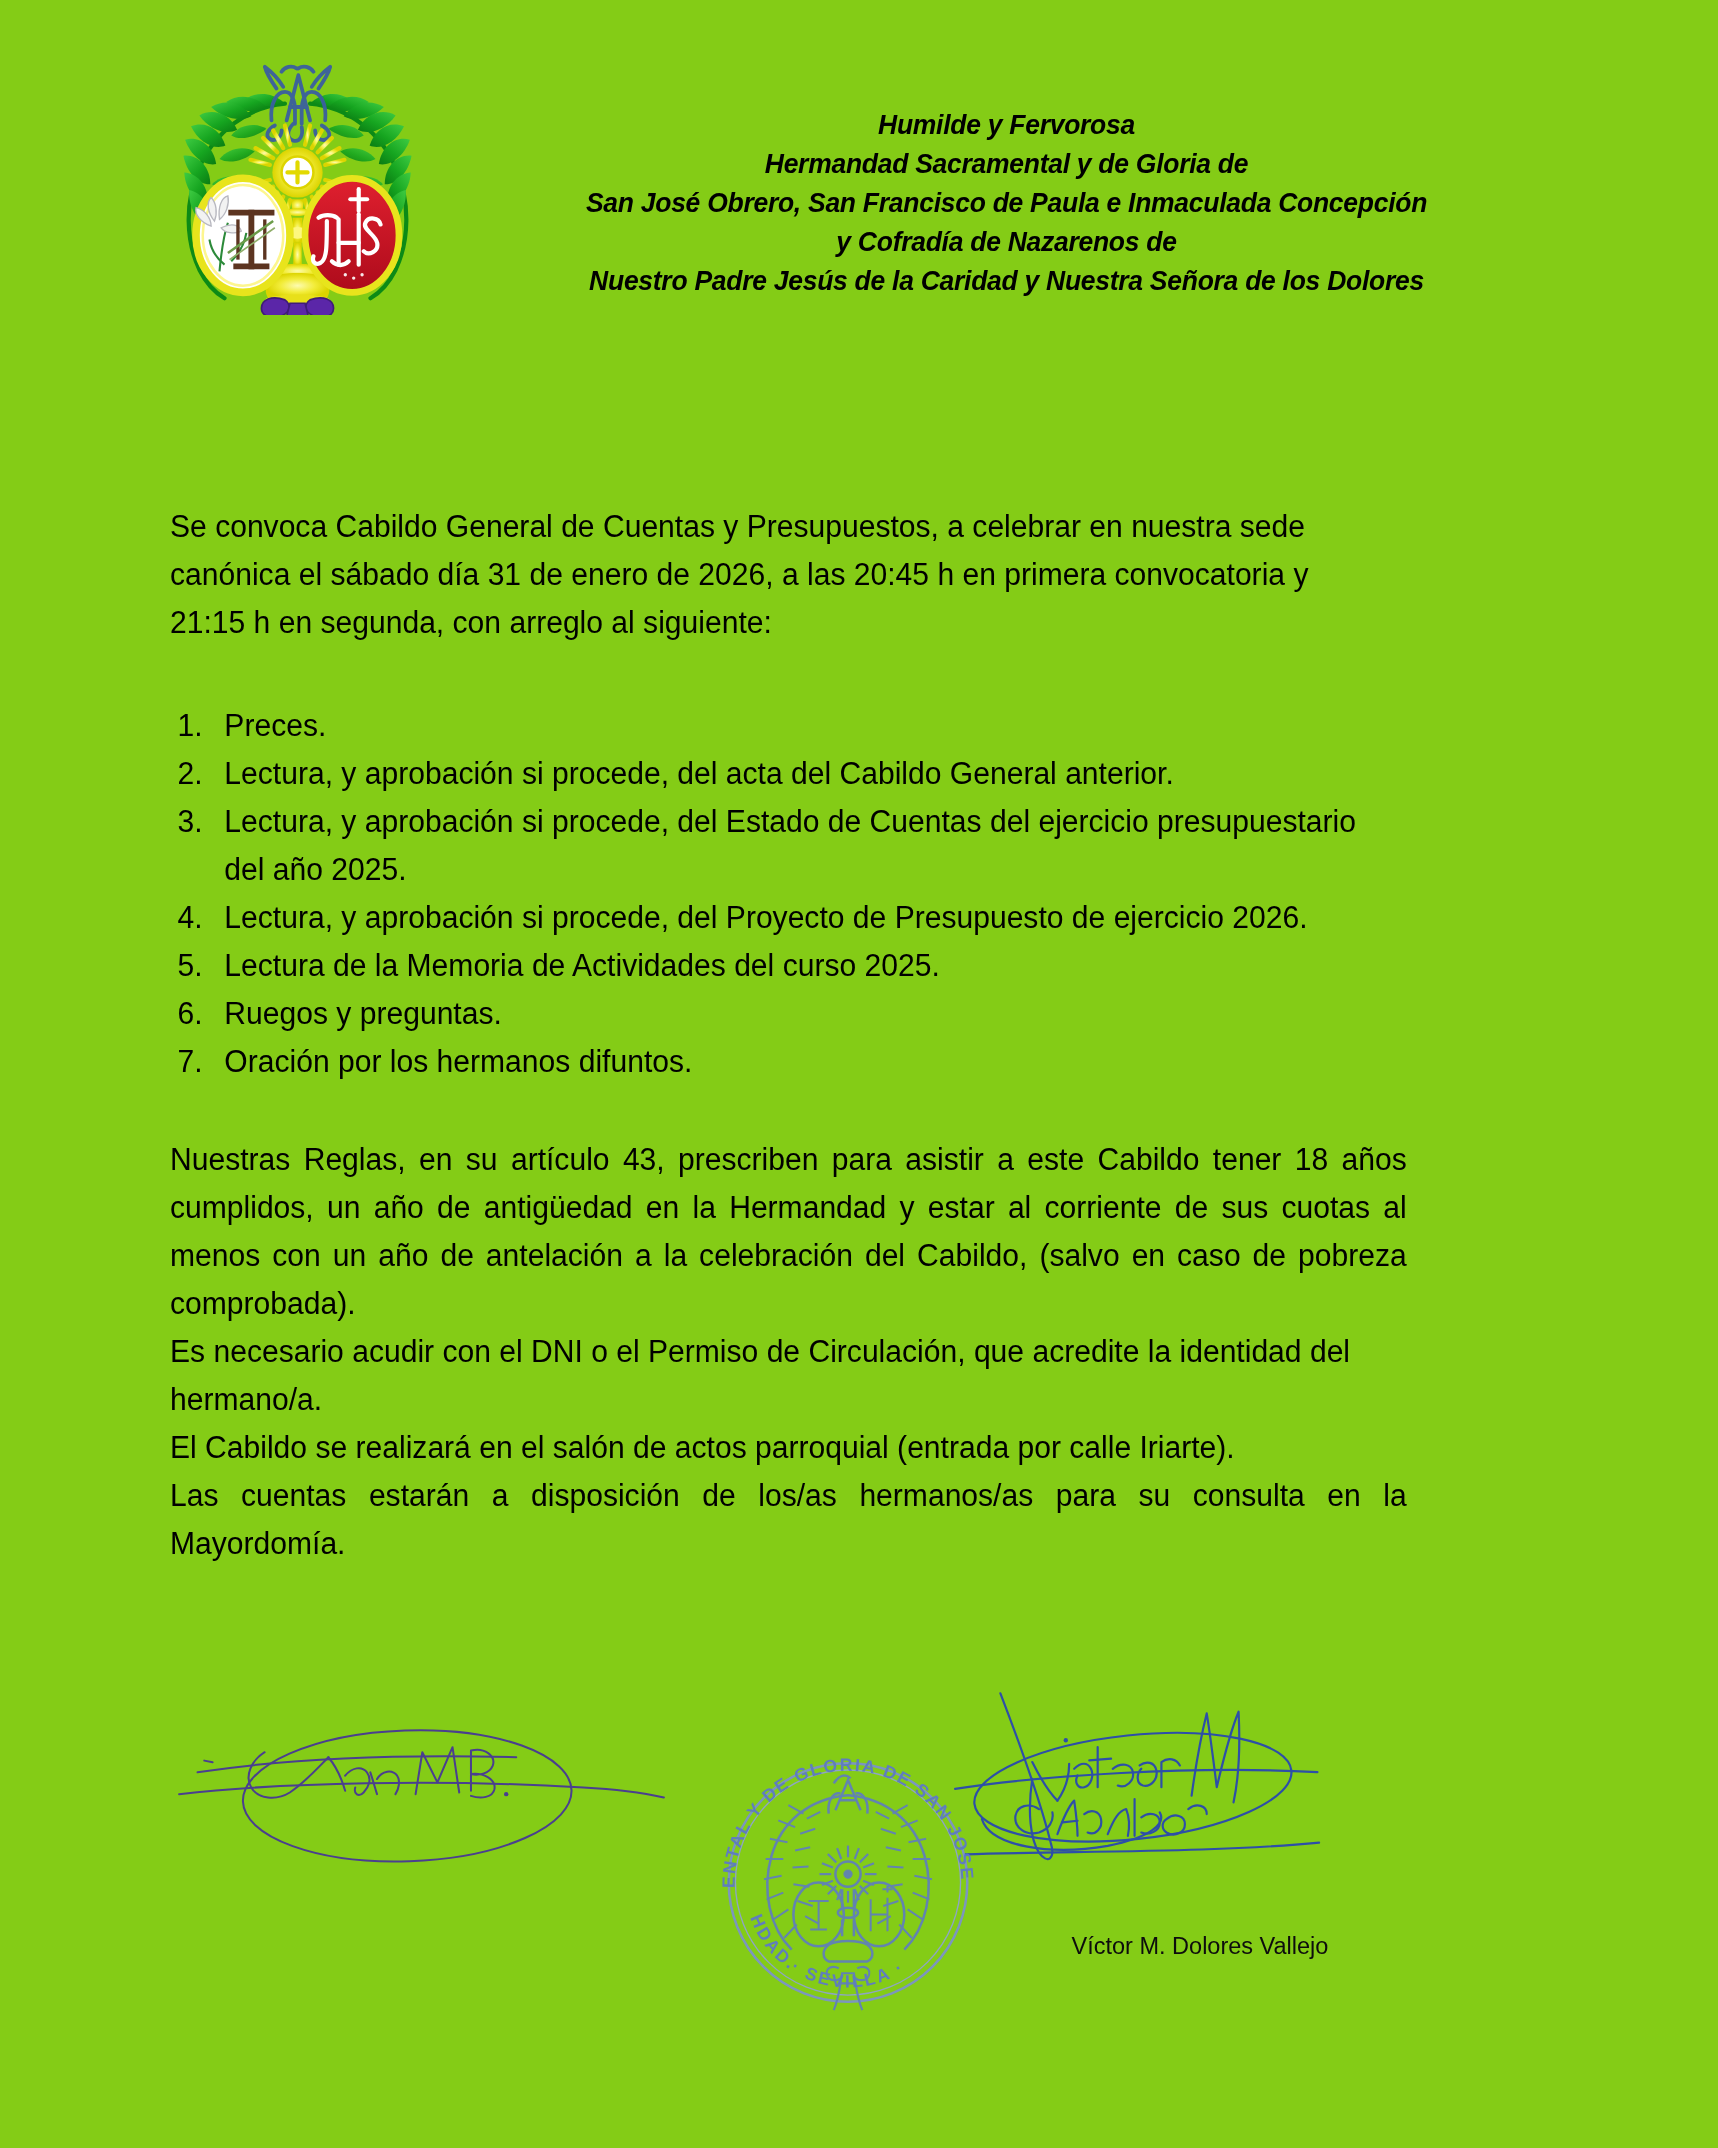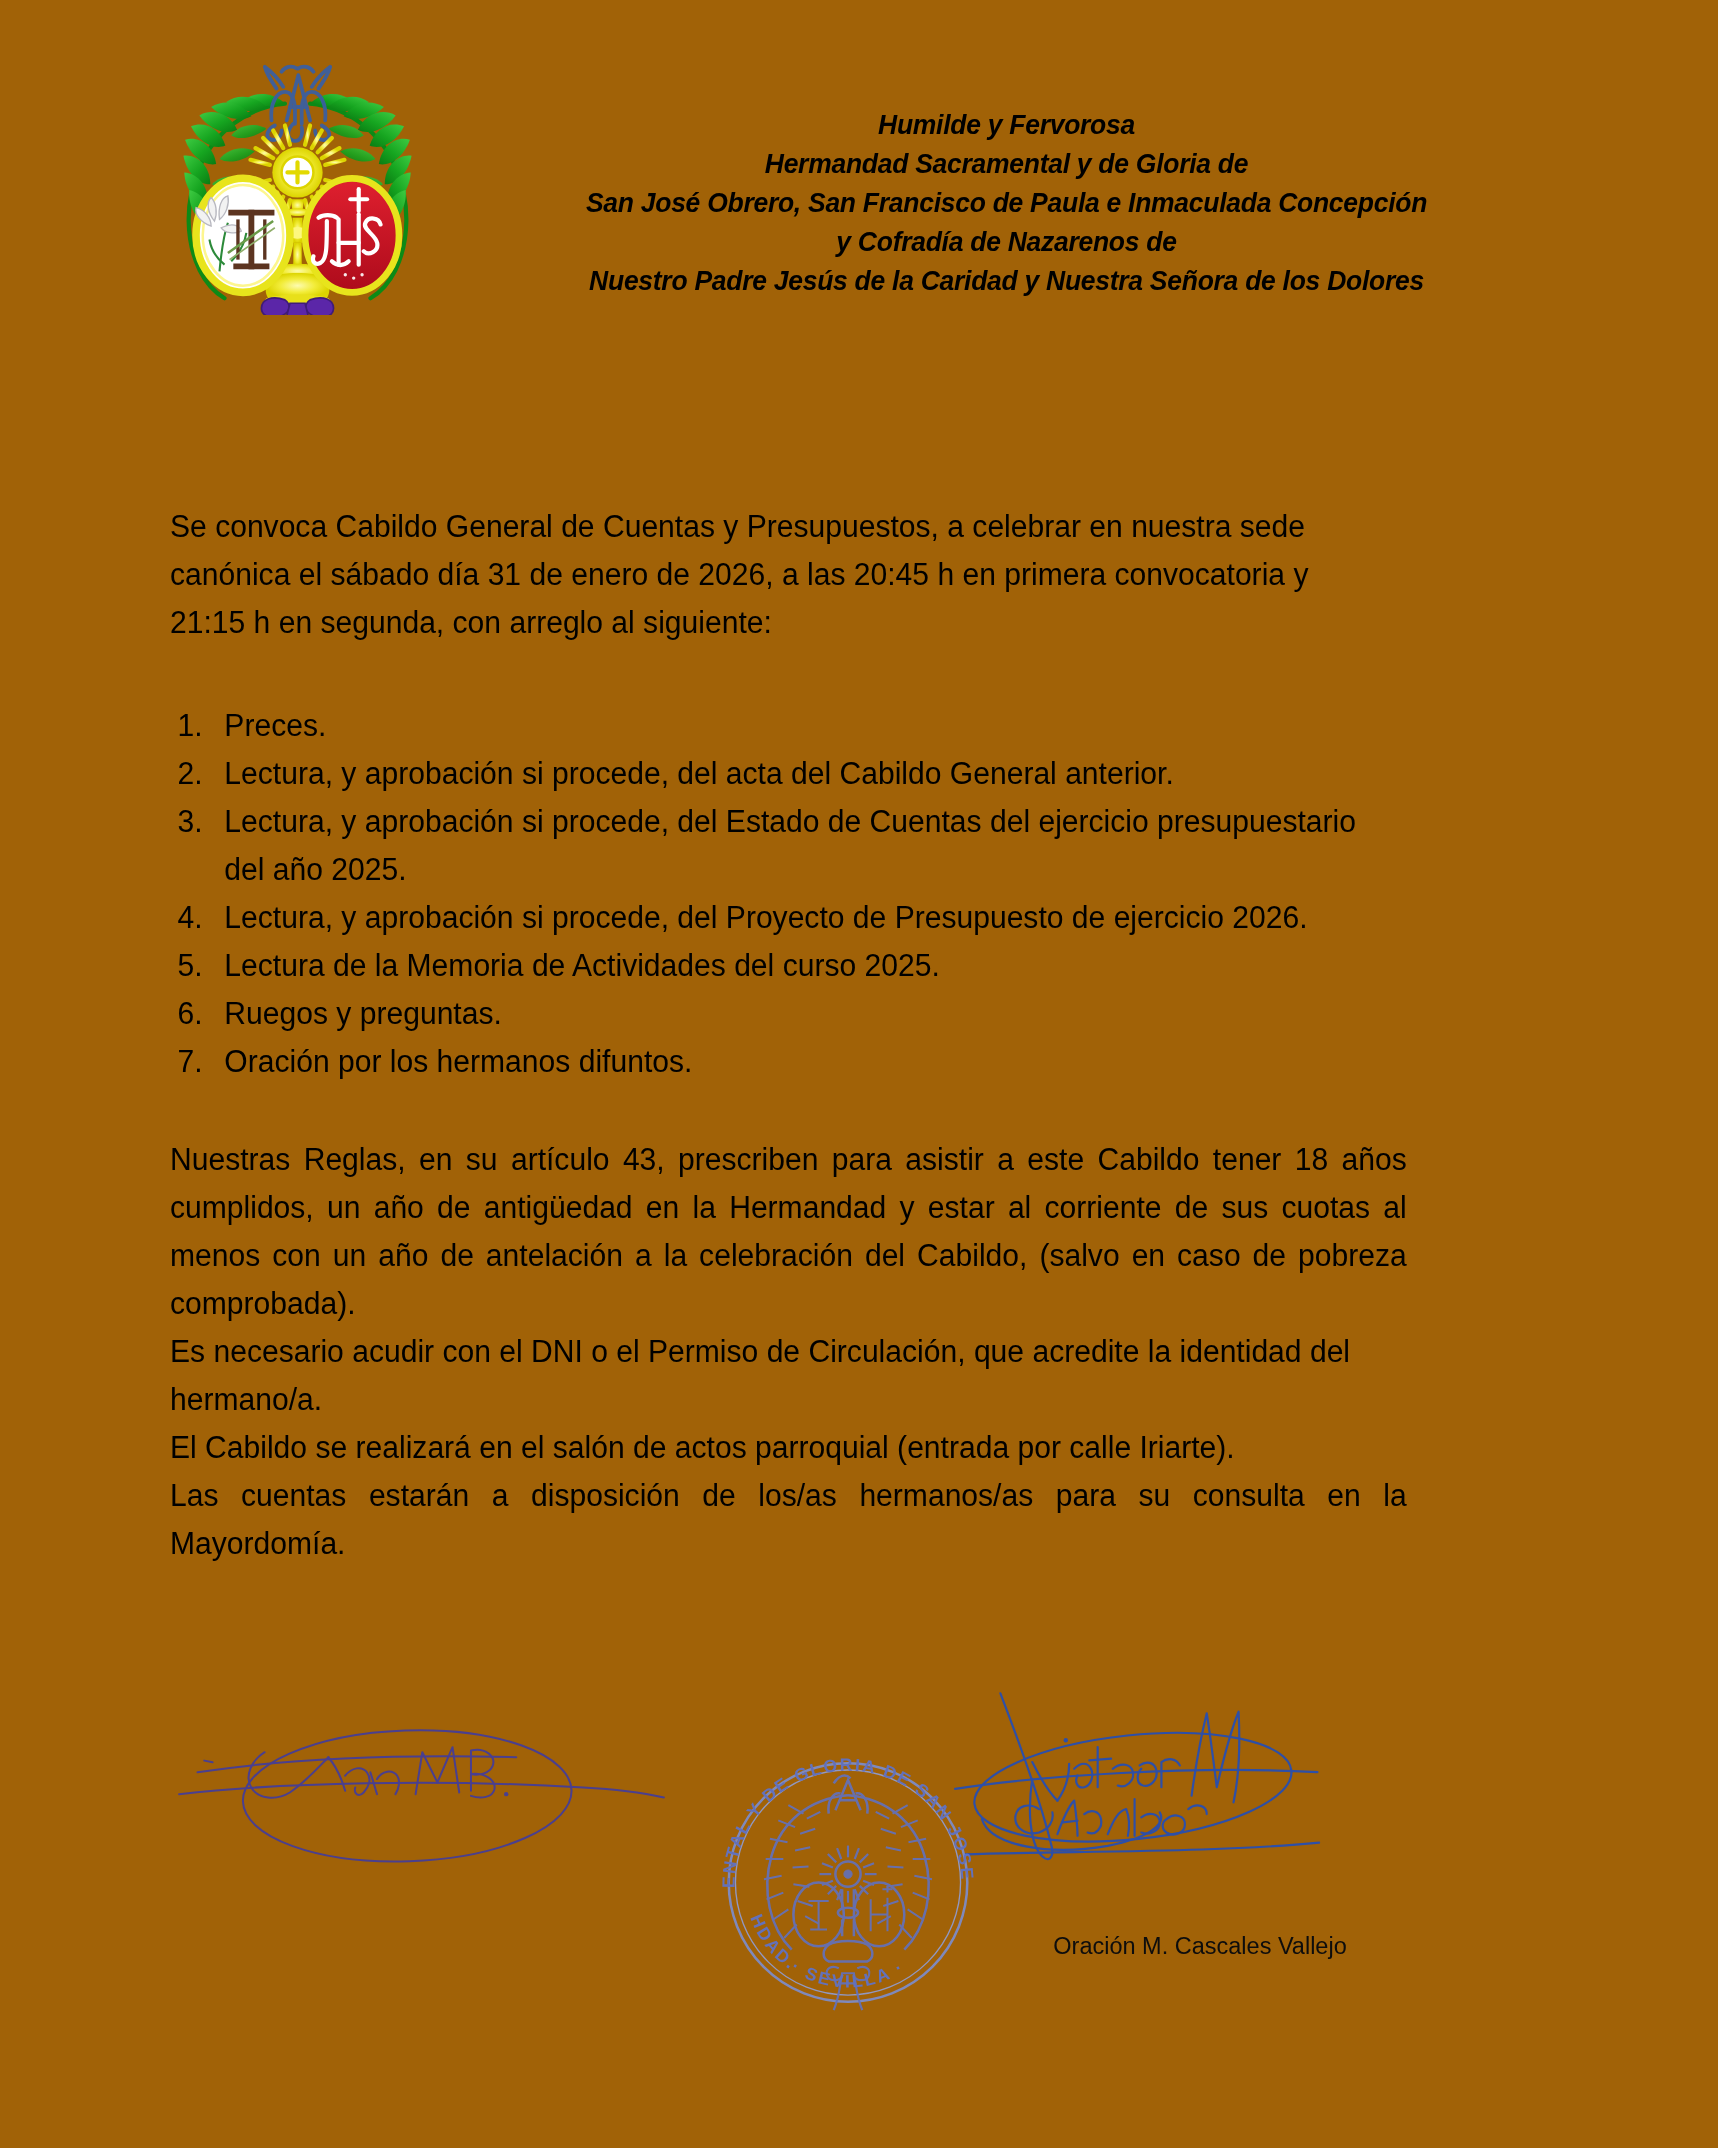--- a/index.html
+++ b/index.html
@@ -13,21 +13,21 @@
     height: 2148px;
     font-family: "Liberation Sans", sans-serif;
     color: #000000;
     position: relative;
     overflow: hidden;
   }
 
   .page {
     position: absolute;
     inset: 0;
-    background: #a16207;
+    background: #84cc16;
   }
 
   
   .letterhead {
     position: absolute;
     top: 34px;
     left: 0;
     width: 1718px;
     height: 277px;
   }
@@ -458,21 +458,21 @@
           <path d="M140 186 C148 164 154 152 160 146 C162 160 164 176 164 188"></path>
           <path d="M146 172 L164 170"></path>
           <path d="M172 162 C180 156 190 158 192 168 C194 178 186 188 176 184"></path>
           <path d="M200 186 C208 166 214 158 222 156 C226 166 226 178 224 188"></path>
           <path d="M232 144 L232 188"></path>
           <path d="M240 166 C250 158 262 162 262 172 C262 182 250 188 240 184"></path>
           <path d="M270 168 C280 160 292 164 292 174 C292 184 280 190 270 184 C264 180 264 172 270 168"></path>
           <path d="M296 156 C306 148 318 152 318 162"></path>
         </g>
       </svg>
-      <div class="sig-name">Oración M. Cascales Vallejo</div>
+      <div class="sig-name">Víctor M. Dolores Vallejo</div>
     </div>
 
     <div class="stamp">
       <svg viewBox="0 0 350 350" width="294" height="294" xmlns="http://www.w3.org/2000/svg">
         <defs>
           <path id="arcTop" d="M 40 180 A 135 135 0 0 1 310 180"></path>
           <path id="arcBottom" d="M 52 180 A 123 123 0 0 0 298 180"></path>
         </defs>
         <g opacity="0.88">
           <circle cx="175" cy="178" r="142" fill="none" stroke="#7b8fd6" stroke-width="3"></circle>

